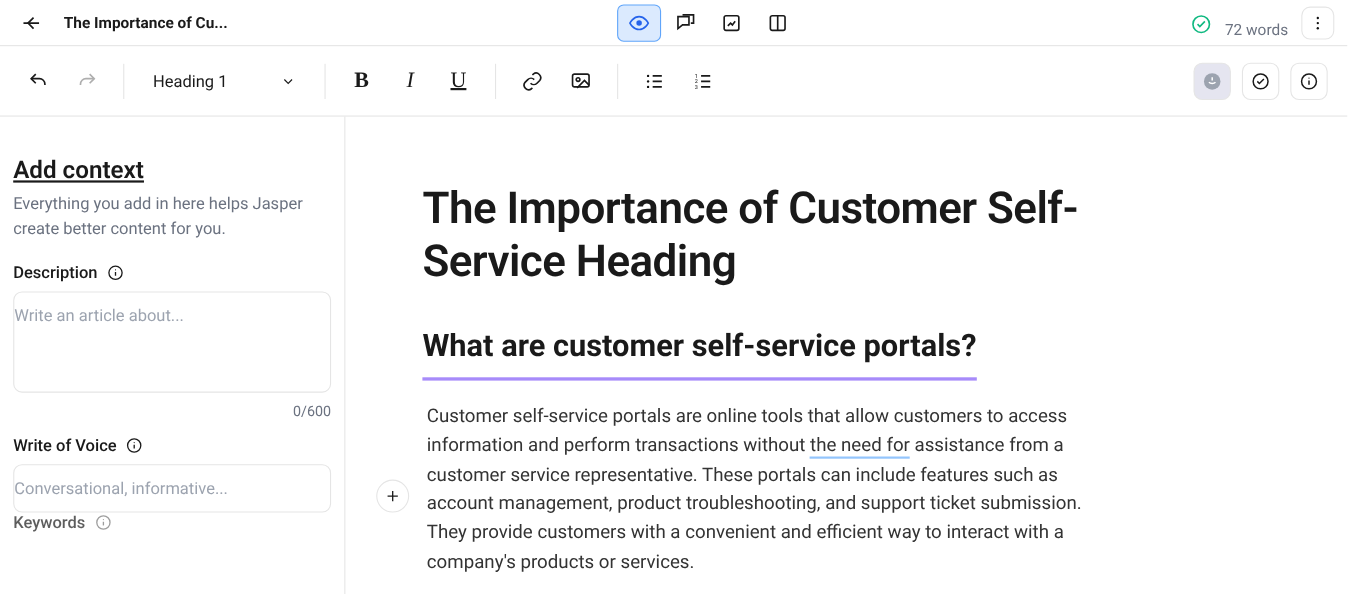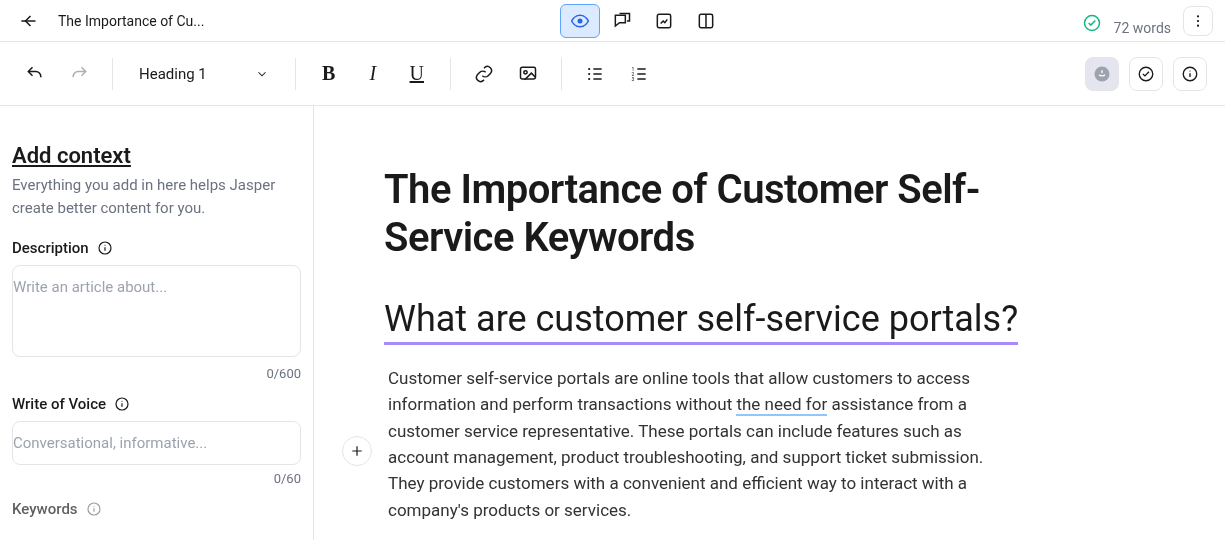--- a/index.html
+++ b/index.html
@@ -30,21 +30,21 @@
     height: 42px;
     display: flex;
     align-items: center;
     justify-content: space-between;
     border-bottom: 1px solid var(--border);
     padding: 0 12px;
   }
   .topbar-left { display:flex; align-items:center; gap:14px; }
   .topbar-center { display:flex; align-items:center; }
   .topbar-right { display:flex; align-items:flex-end; gap:12px; }
-  .doc-title { font-size:14px; font-weight:400; }
+  .doc-title { font-size:14px; font-weight:700; }
   .icon-btn { display:inline-flex; align-items:center; justify-content:center; width:32px; height:32px; border-radius:6px; cursor:pointer; }
   .tab-group { display:flex; }
   .tab-seg { width:40px; height:34px; display:flex; align-items:center; justify-content:center; border:1px solid transparent; }
   .tab-seg.active { background: var(--blue-light); border:1px solid var(--blue-border); border-radius:6px; }
   .tab-seg + .tab-seg { margin-left:2px; }
   .word-count { color: var(--muted); font-size:14px; }
   .menu-dots { border:1px solid var(--border); border-radius:8px; width:30px; height:30px; display:flex; align-items:center; justify-content:center; }
 
   
   .toolbar {
@@ -92,24 +92,24 @@
   .counter { text-align:right; color:var(--muted); font-size:13px; margin-top:6px; margin-bottom:14px; }
 
   
   .doc-wrap { flex:1; position:relative; overflow:hidden; }
   .doc {
     padding: 60px 70px 20px 70px;
     max-width: 780px;
   }
   .doc h1 { font-size:40px; font-weight:600; line-height:1.2; margin:0 0 26px 0; letter-spacing:-0.5px; }
   .doc h2 {
-    font-size:36px; font-weight:400; margin:10px 0 16px 0;
+    font-size:28px; font-weight:700; margin:10px 0 16px 0;
     display:inline-block;
     border-bottom: 3px solid var(--purple);
-    padding-bottom: 2px;
+    padding-bottom: 12px;
   }
   .doc p { font-size:17px; line-height:1.55; color:#333; margin:4px; }
   .underline-blue { border-bottom: 2px solid #93c5fd; }
 
   .add-btn {
     position:absolute;
     left: 28px;
     top: 330px;
     width:30px; height:30px;
     border:1px solid var(--border);
@@ -283,41 +283,40 @@
       <span>Write of Voice</span>
       <span class="info-circle">
         <svg class="svg" width="16" height="16" viewBox="0 0 24 24">
             <circle cx="12" cy="12" r="9"></circle>
             <path d="M12 11v5"></path>
             <circle cx="12" cy="8" r="0.8" fill="#111" stroke="none"></circle>
           </svg>
       </span>
     </div>
     <input class="field" placeholder="Conversational, informative..." style="">
-    <div class="counter">0/60</div>
 
     <div class="field-label" style="opacity:0.7;">
       <span>Keywords</span>
       <span class="info-circle">
         <svg class="svg" width="16" height="16" viewBox="0 0 24 24" style="opacity:0.6;">
             <circle cx="12" cy="12" r="9"></circle>
             <path d="M12 11v5"></path>
             <circle cx="12" cy="8" r="0.8" fill="#111" stroke="none"></circle>
           </svg>
       </span>
     </div>
   </aside>
 
   <div class="doc-wrap">
     <div class="add-btn">
       <svg class="svg" width="16" height="16" viewBox="0 0 24 24">
           <path d="M12 5v14M5 12h14"></path>
         </svg>
     </div>
     <div class="doc">
-      <h1>The Importance of Customer Self-Service Keywords</h1>
+      <h1>The Importance of Customer Self-Service Heading</h1>
       <h2>What are customer self-service portals?</h2>
       <p>
         <span> Customer self-service portals are online tools that allow customers to access information and perform transactions without </span><span class="underline-blue">the need for</span><span> assistance from a customer service representative. These portals can include features such as account management, product troubleshooting, and support ticket submission. They provide customers with a convenient and efficient way to interact with a company's products or services.</span>
       </p>
     </div>
   </div>
 </div>
 
 </body></html>

